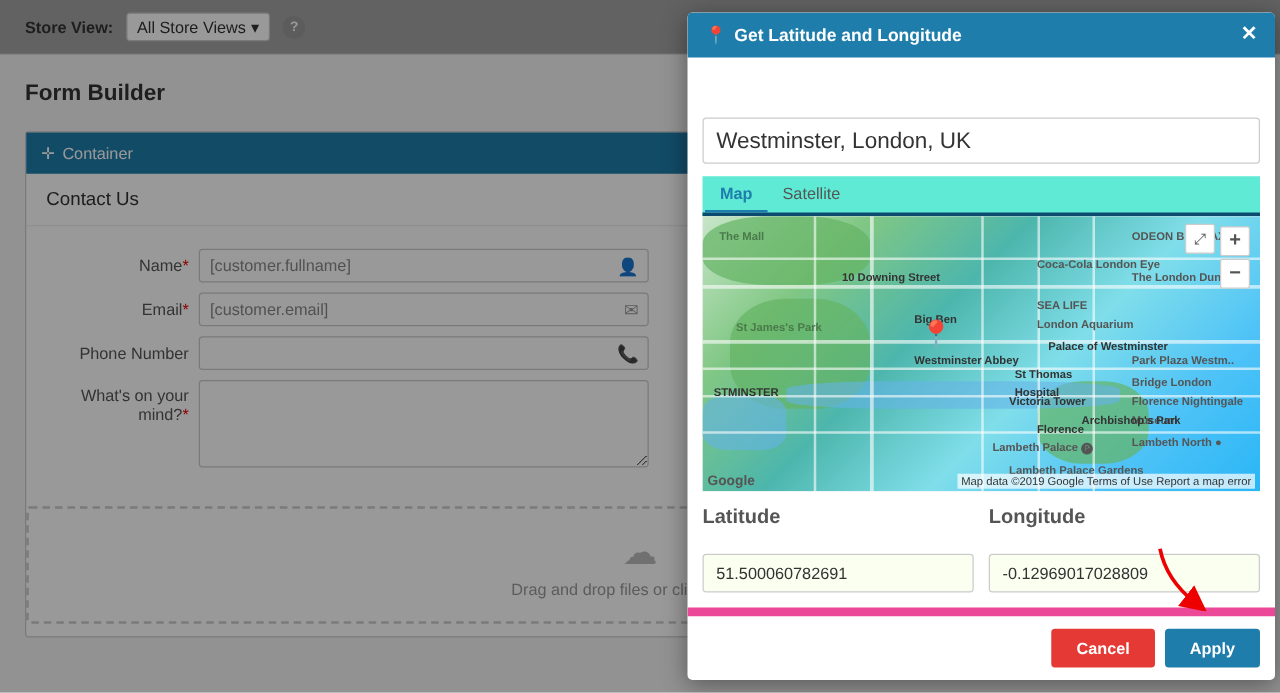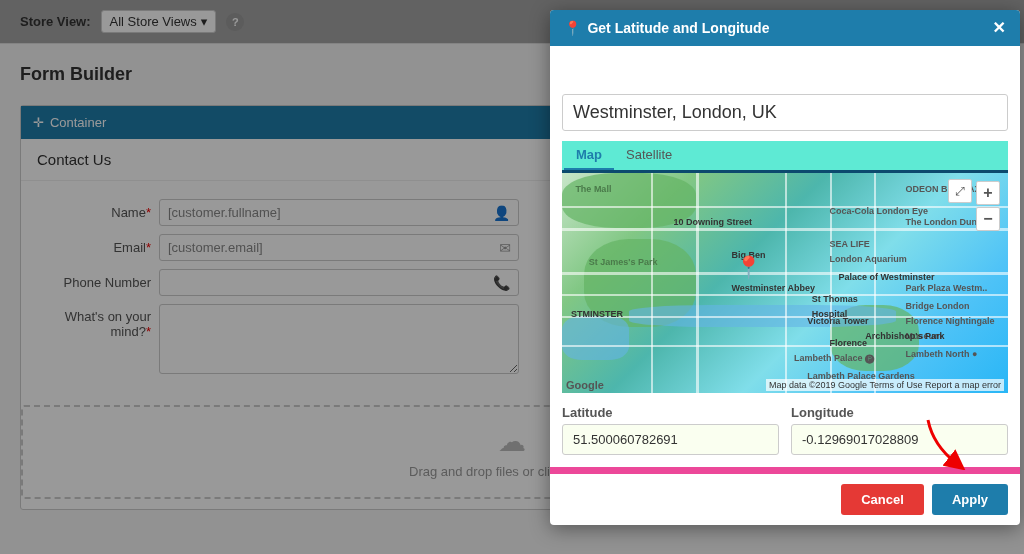--- a/index.html
+++ b/index.html
@@ -410,23 +410,23 @@
       display: flex;
       gap: 12px;
       margin-top: 12px;
     }
 
     .lat-lng-group {
       flex: 1;
     }
 
     .lat-lng-label {
-      font-size: 13px;
+      font-size: 16px;
       color: #555;
-      margin-bottom: 4px;
+      margin-bottom: 20px;
       font-weight: bold;
     }
 
     .lat-lng-input {
       width: 100%;
       padding: 7px 10px;
       border: 1px solid #ccc;
       border-radius: 3px;
       font-size: 13px;
       color: #333;

